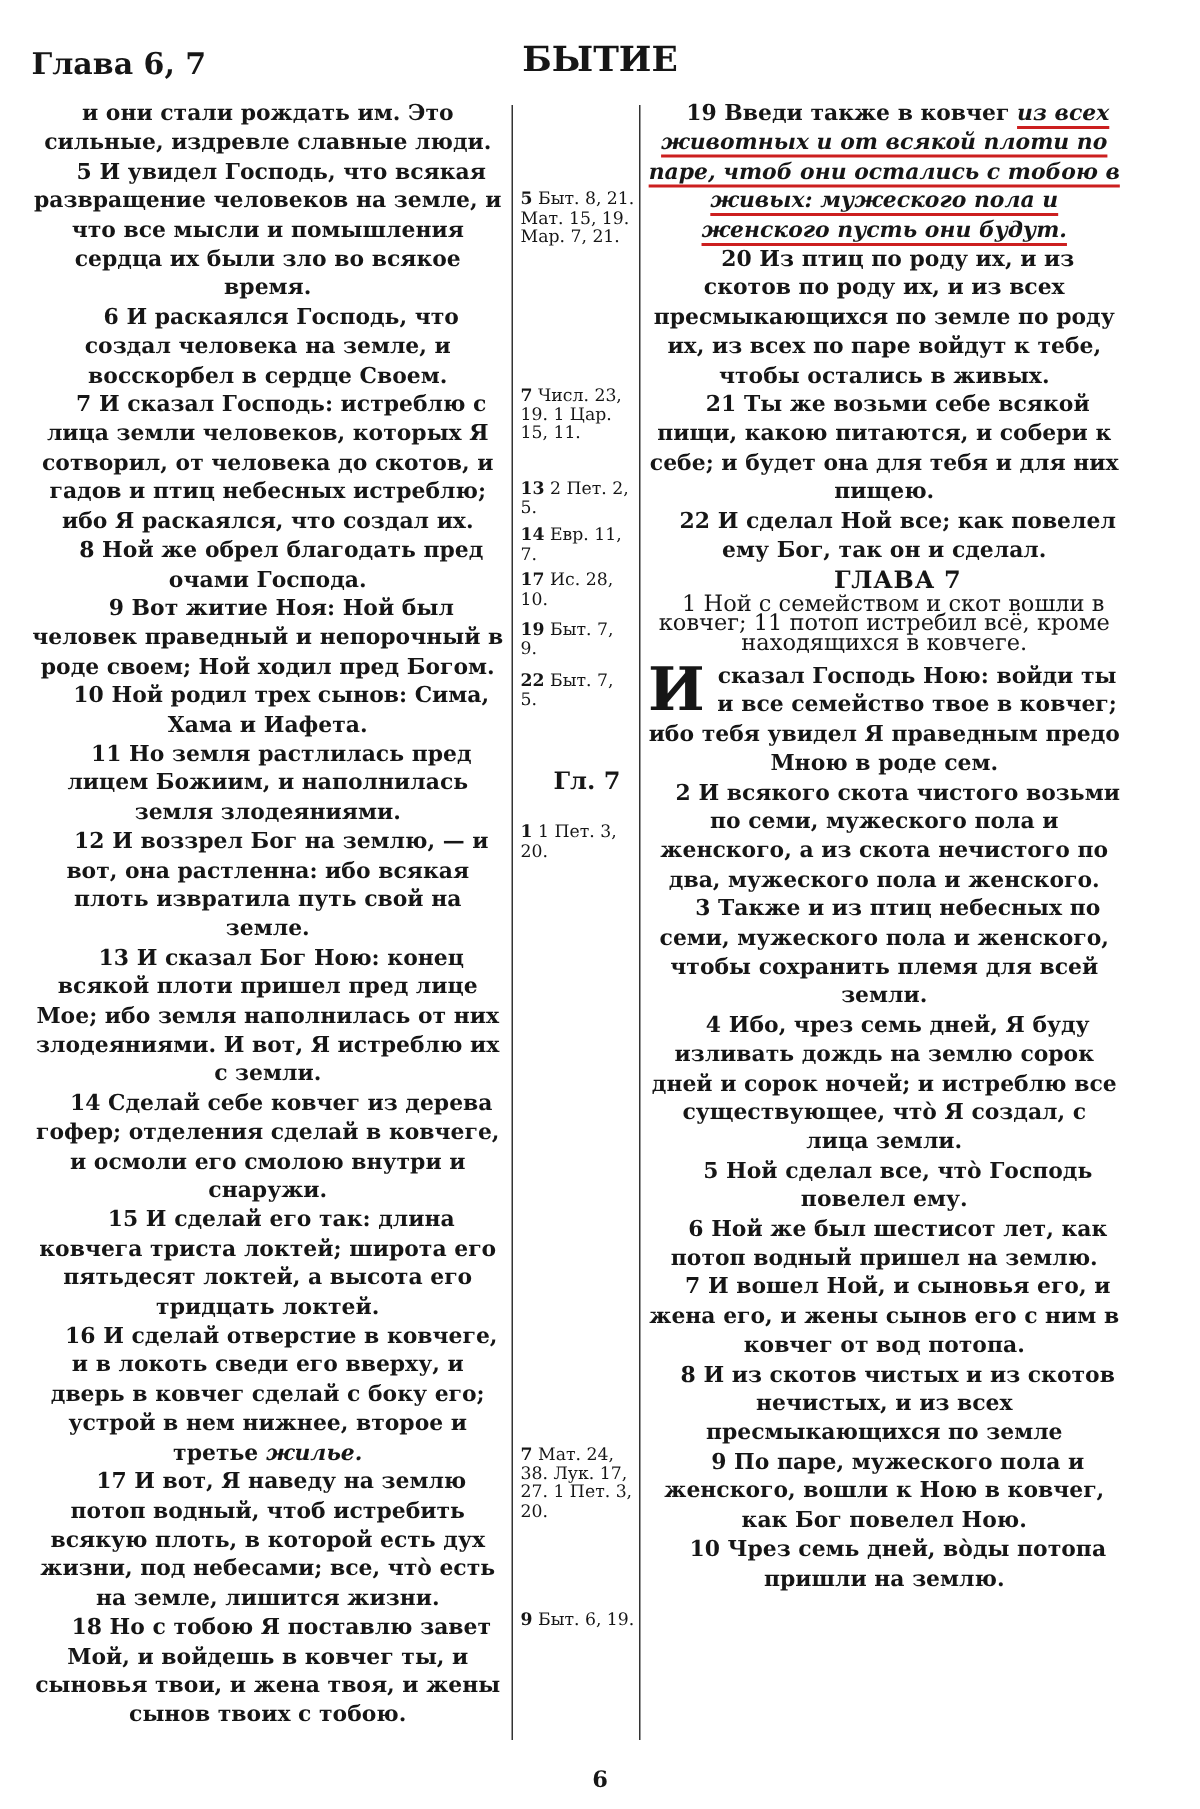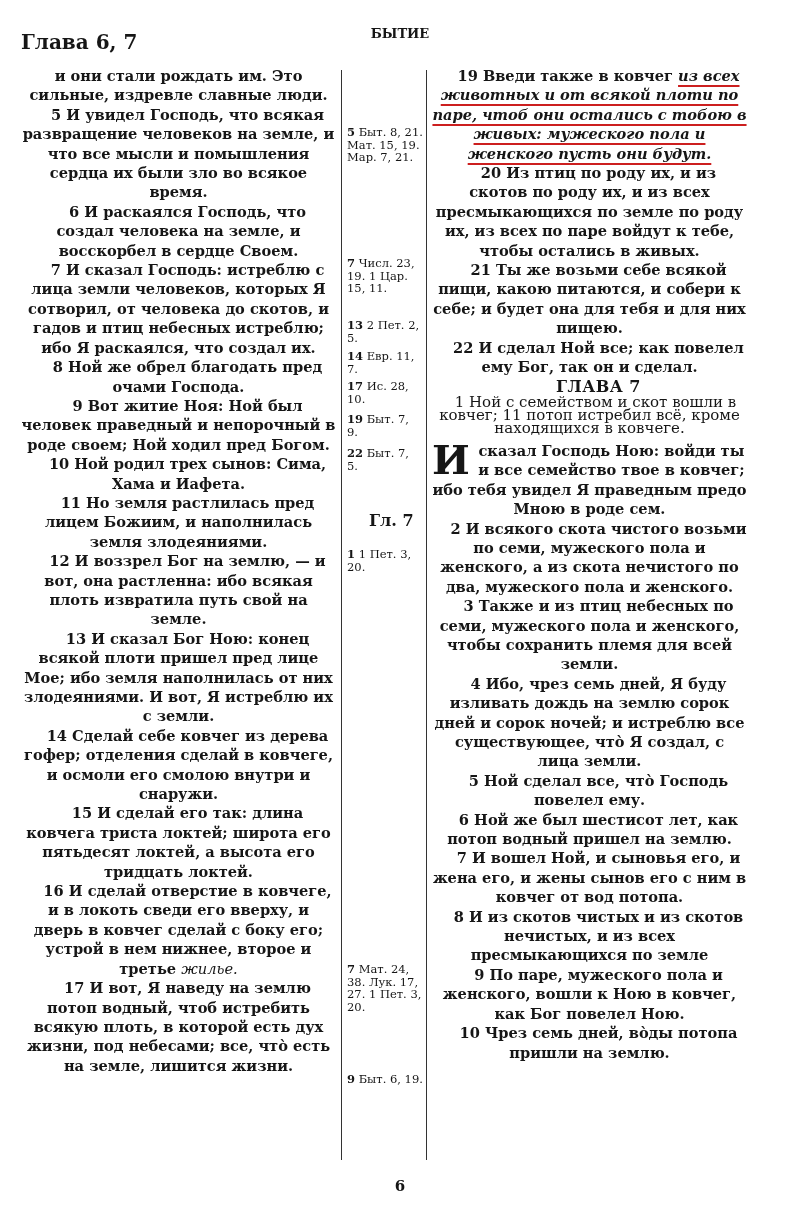--- a/index.html
+++ b/index.html
@@ -7,21 +7,21 @@
     width: 800px; height: 1206px; position: relative; overflow: hidden;
     font-family: "DejaVu Serif", "Liberation Serif", serif;
     color: #161616;
   }
   .running-head-left {
     position: absolute; left: 21px; top: 30px;
     font-size: 20px; font-weight: bold; letter-spacing: 0px;
   }
   .running-head-center {
     position: absolute; left: 0; width: 800px; top: 26px; text-align: center;
-    font-size: 13px; font-weight: bold;
+    font-size: 23px; font-weight: bold;
   }
   .col {
     position: absolute; font-size: 14.6px; line-height: 19.4px;
     font-weight: bold; text-align: justify;
   }
   .col-left { left: 21px; top: 66px; width: 315px; }
   .col-right { left: 432px; top: 66px; width: 315px; }
   .col p { margin: 0; text-indent: 18px; text-align: center; }
   .col p.cont { text-indent: 0; }
   .col p .vnum { font-weight: bold; }
@@ -51,21 +51,21 @@
     margin: 2px 6px 0 0;
   }
   .hl {
     text-decoration: underline; text-decoration-color: #cc1f1f;
     text-decoration-thickness: 1.5px; text-underline-offset: 4px; font-style: italic;
   }
   .page-number {
     position: absolute; left: 0; width: 800px; text-align: center;
     top: 1177px; font-size: 15px; font-weight: bold;
   }
-  em.it { font-style: italic; font-weight: normal; }
+  em.it { font-style: italic; font-weight: bold; }
 </style>
 </head>
 <body>
 
 <div class="running-head-left">Глава 6, 7</div>
 <div class="running-head-center">БЫТИЕ</div>
 
 <div class="col col-left">
   <p class="cont"><span>и они стали рождать им. Это сильные, издревле славные люди.</span></p>
   <p><span class="vnum">5</span> <span>И увидел Господь, что всякая развращение человеков на земле, и что все мысли и помышления сердца их были зло во всякое время.</span></p>
@@ -74,20 +74,21 @@
   <p><span class="vnum">8</span> <span>Ной же обрел благодать пред очами Господа.</span></p>
   <p><span class="vnum">9</span> <span>Вот житие Ноя: Ной был человек праведный и непорочный в роде своем; Ной ходил пред Богом.</span></p>
   <p><span class="vnum">10</span> <span>Ной родил трех сынов: Сима, Хама и Иафета.</span></p>
   <p><span class="vnum">11</span> <span>Но земля растлилась пред лицем Божиим, и наполнилась земля злодеяниями.</span></p>
   <p><span class="vnum">12</span> <span>И воззрел Бог на землю, — и вот, она растленна: ибо всякая плоть извратила путь свой на земле.</span></p>
   <p><span class="vnum">13</span> <span>И сказал Бог Ною: конец всякой плоти пришел пред лице Мое; ибо земля наполнилась от них злодеяниями. И вот, Я истреблю их с земли.</span></p>
   <p><span class="vnum">14</span> <span>Сделай себе ковчег из дерева гофер; отделения сделай в ковчеге, и осмоли его смолою внутри и снаружи.</span></p>
   <p><span class="vnum">15</span> <span>И сделай его так: длина ковчега триста локтей; широта его пятьдесят локтей, а высота его тридцать локтей.</span></p>
   <p><span class="vnum">16</span> <span>И сделай отверстие в ковчеге, и в локоть сведи его вверху, и дверь в ковчег сделай с боку его; устрой в нем нижнее, второе и третье</span> <em class="it">жилье.</em></p>
   <p><span class="vnum">17</span> <span>И вот, Я наведу на землю потоп водный, чтоб истребить всякую плоть, в которой есть дух жизни, под небесами; все, что̀ есть на земле, лишится жизни.</span></p>
+  <p><span class="vnum">18</span> <span>Но с тобою Я поставлю завет Мой, и войдешь в ковчег ты, и сыновья твои, и жена твоя, и жены сынов твоих с тобою.</span></p>
 </div>
 
 <div class="rule rule-left"></div>
 <div class="rule rule-right"></div>
 
 <div class="refs">
   <div class="ref" style="top:126px"><span class="rn">5</span> <span>Быт. 8, 21. Мат. 15, 19. Мар. 7, 21.</span></div>
   <div class="ref" style="top:257px"><span class="rn">7</span> <span>Числ. 23, 19. 1 Цар. 15, 11.</span></div>
   <div class="ref" style="top:319px"><span class="rn">13</span> <span>2 Пет. 2, 5.</span></div>
   <div class="ref" style="top:350px"><span class="rn">14</span> <span>Евр. 11, 7.</span></div>

